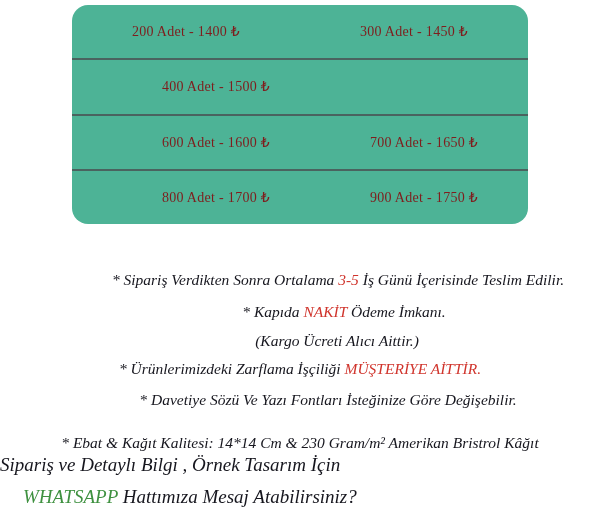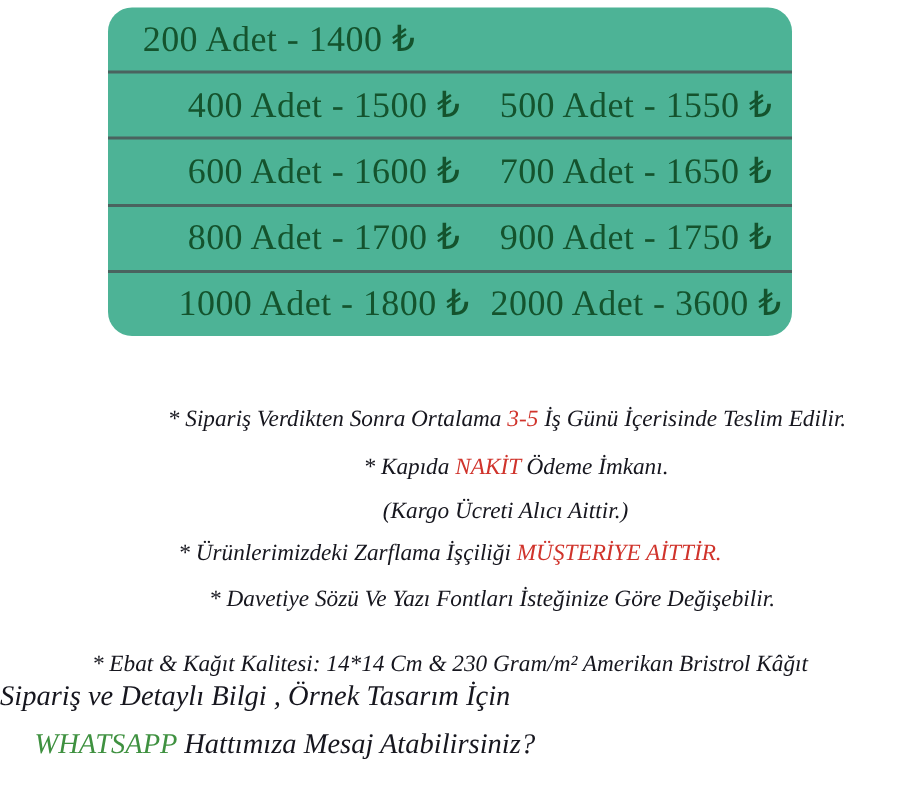--- a/index.html
+++ b/index.html
@@ -27,22 +27,22 @@
     display: flex;
     align-items: center;
   }
   .price-row + .price-row {
     border-top: 2px solid var(--divider, #4a635f);
     padding-left: 40px;
   }
   .price-cell {
     width: 50%;
     text-align: center;
-    color: #14532d;
-    font-size: 24px;
+    color: #7f1d1d;
+    font-size: 14px;
     letter-spacing: 0.3px;
     white-space: nowrap;
     font-family: "Liberation Serif", "DejaVu Sans", "DejaVu Serif", serif;
   }
 
   
   .note-line {
     position: absolute;
     left: 0;
     width: 100%;
@@ -79,36 +79,32 @@
   }
   .footer-1 { top: 453px; }
   .footer-2 { top: 485px; margin-left: 23px; }
 </style>
 </head>
 <body>
 
 <div class="price-table">
   <div class="price-row">
     <div class="price-cell">200 Adet - 1400 ₺</div>
+    <div class="price-cell">300 Adet - 1450 ₺</div>
   </div>
   <div class="price-row">
     <div class="price-cell">400 Adet - 1500 ₺</div>
-    <div class="price-cell">500 Adet - 1550 ₺</div>
   </div>
   <div class="price-row">
     <div class="price-cell">600 Adet - 1600 ₺</div>
     <div class="price-cell">700 Adet - 1650 ₺</div>
   </div>
   <div class="price-row">
     <div class="price-cell">800 Adet - 1700 ₺</div>
     <div class="price-cell">900 Adet - 1750 ₺</div>
-  </div>
-  <div class="price-row">
-    <div class="price-cell">1000 Adet - 1800 ₺</div>
-    <div class="price-cell">2000 Adet - 3600 ₺</div>
   </div>
 </div>
 
 <div class="note-line note-1"><span>* Sipariş Verdikten Sonra Ortalama </span><span class="red">3-5</span><span> İş Günü İçerisinde Teslim Edilir.</span></div>
 
 <div class="note-line note-2"><span>* Kapıda </span><span class="red">NAKİT</span><span> Ödeme İmkanı.</span></div>
 
 <div class="note-line note-3">(Kargo Ücreti Alıcı Aittir.)</div>
 
 <div class="note-line note-4"><span>* Ürünlerimizdeki Zarflama İşçiliği </span><span class="red">MÜŞTERİYE AİTTİR.</span><span></span></div>

